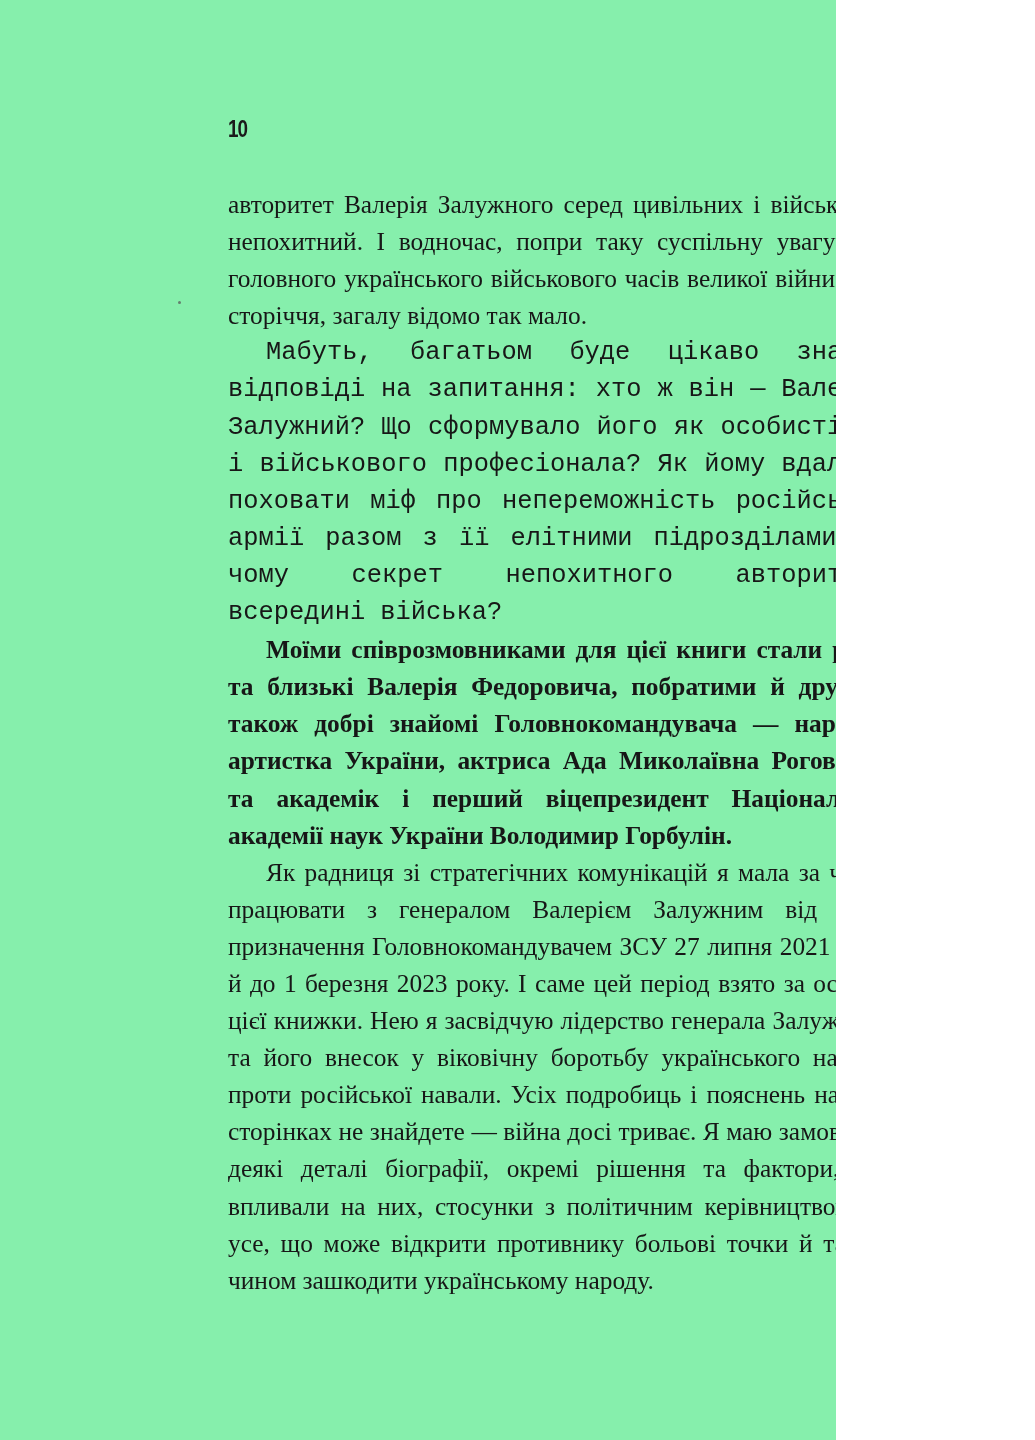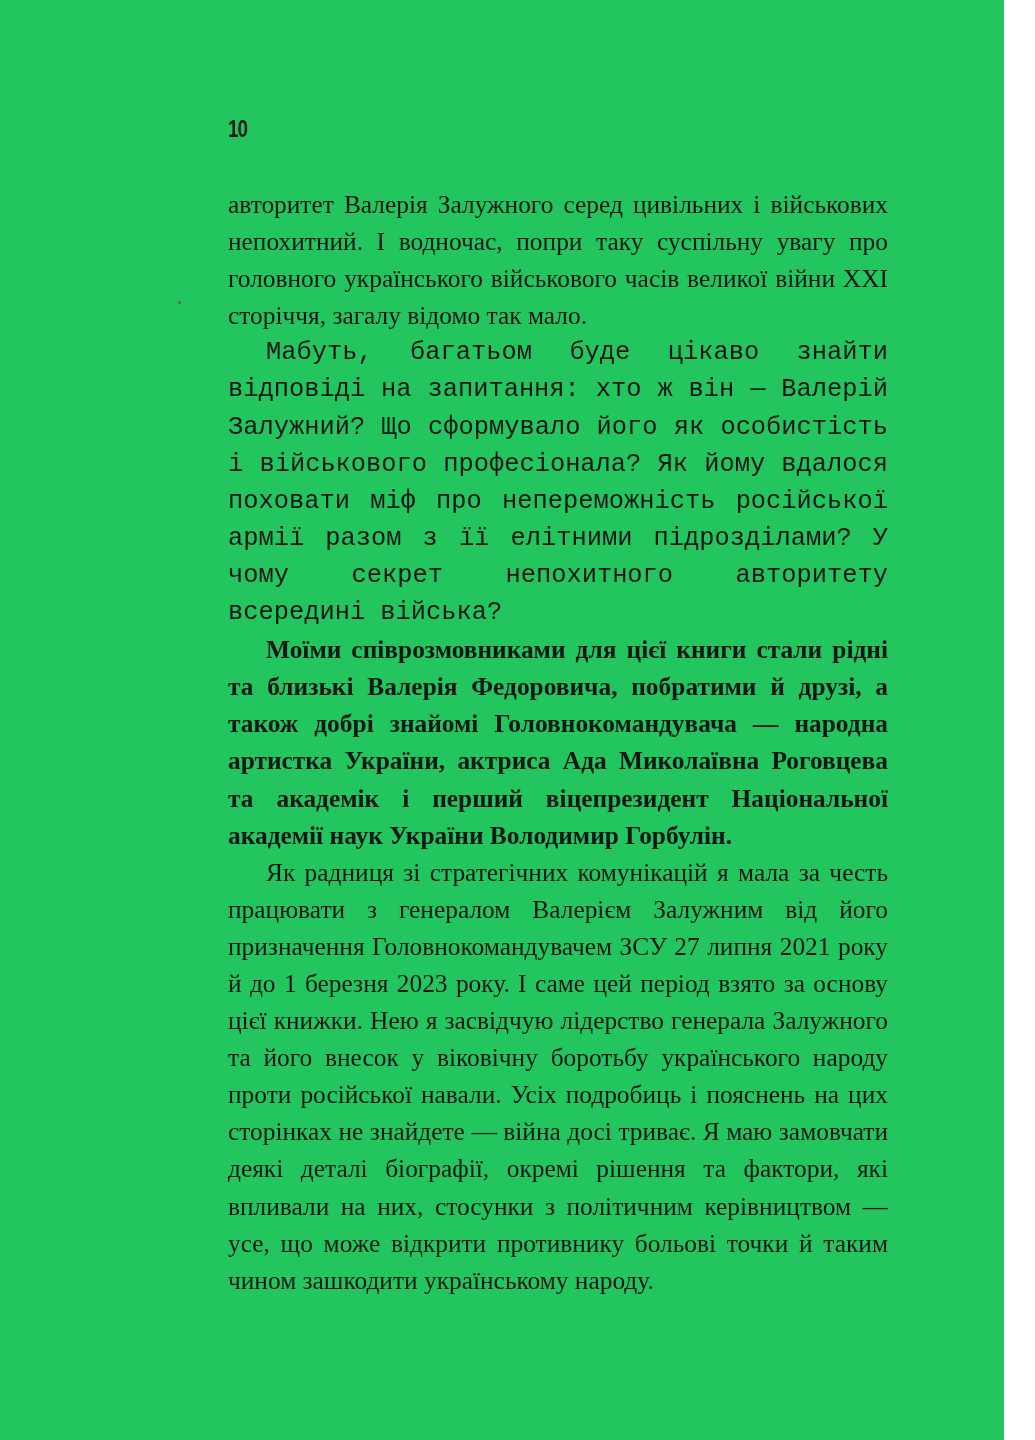--- a/index.html
+++ b/index.html
@@ -3,23 +3,23 @@
 <meta charset="utf-8">
 <style>
   html, body {
     margin: 0;
     padding: 0;
     background: #ffffff;
   }
 
   .page {
     position: relative;
-    width: 1004px;
+    width: 836px;
     height: 1440px;
-    background: #22c55e;
+    background: #86efac;
     overflow: hidden;
     box-sizing: border-box;
   }
 
   .folio {
     position: absolute;
     left: 228px;
     top: 118px;
     font-family: "Liberation Sans", sans-serif;
     font-weight: 700;

